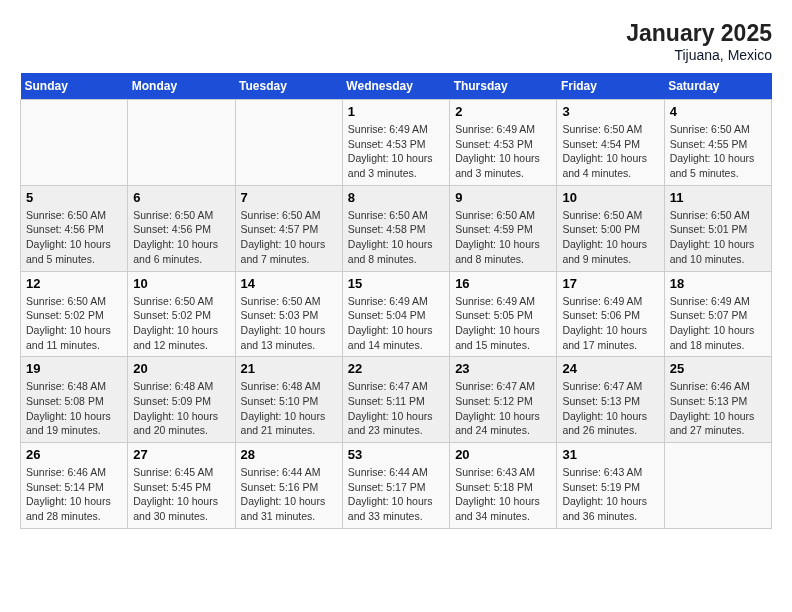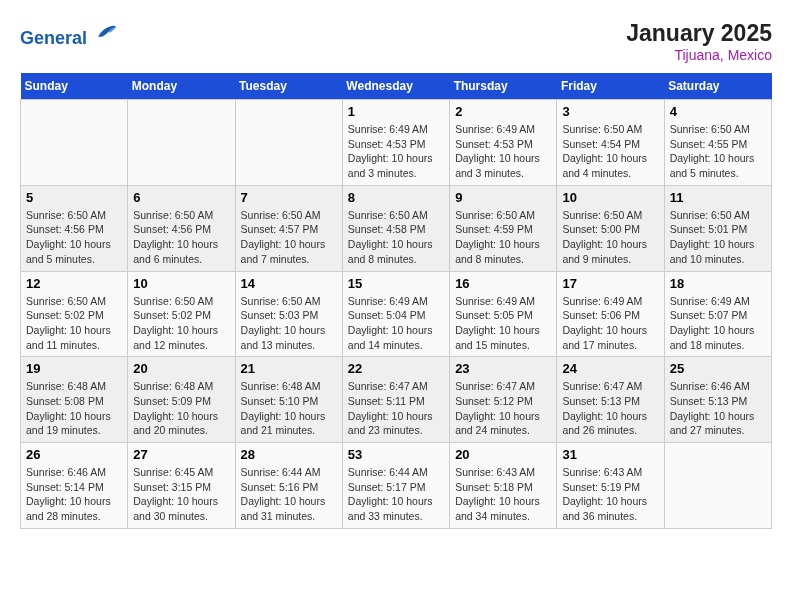--- a/index.html
+++ b/index.html
@@ -37,21 +37,21 @@
     .title-block {
       text-align: right;
     }
     .month-title {
       font-size: 23px;
       font-weight: bold;
       color: #222;
     }
     .subtitle {
       font-size: 14px;
-      color: #a21caf;
+      color: #0f172a;
     }
     table {
       width: 100%;
       border-collapse: collapse;
       font-size: 11px;
     }
     thead th {
       background-color: #1d4ed8;
       color: #fff;
       padding: 6px 4px;
@@ -86,29 +86,20 @@
     td.empty {
       background-color: #f9f9f9;
     }
   </style>
 </head>
 <body>
 
 <div class="header">
   <div class="logo">
     <div>
-      <div style="display:flex;align-items:center;">
-        <div class="logo-text">
-          <span>General</span>
-          <svg class="logo-icon" viewBox="0 0 30 24" xmlns="http://www.w3.org/2000/svg">
-            <path d="M5 18 Q10 8 20 5 Q25 3 28 6 Q22 7 18 12 Q14 16 10 18 Z" fill="#1a5dad"></path>
-            <path d="M18 12 Q22 6 28 6 Q24 10 20 13 Z" fill="#5b9bd5"></path>
-          </svg>
-        </div>
-      </div>
     </div>
   </div>
   <div class="title-block">
     <div class="month-title">January 2025</div>
     <div class="subtitle">Tijuana, Mexico</div>
   </div>
 </div>
 
 <table>
   <thead>
@@ -313,21 +304,21 @@
         <td>
           <div class="day-num">26</div>
           <div class="day-info" style="white-space: pre-line;">Sunrise: 6:46 AM
 Sunset: 5:14 PM
 Daylight: 10 hours
 and 28 minutes.</div>
         </td>
         <td>
           <div class="day-num">27</div>
           <div class="day-info" style="white-space: pre-line;">Sunrise: 6:45 AM
-Sunset: 3:15 PM
+Sunset: 5:45 PM
 Daylight: 10 hours
 and 30 minutes.</div>
         </td>
         <td>
           <div class="day-num">28</div>
           <div class="day-info" style="white-space: pre-line;">Sunrise: 6:44 AM
 Sunset: 5:16 PM
 Daylight: 10 hours
 and 31 minutes.</div>
         </td>

